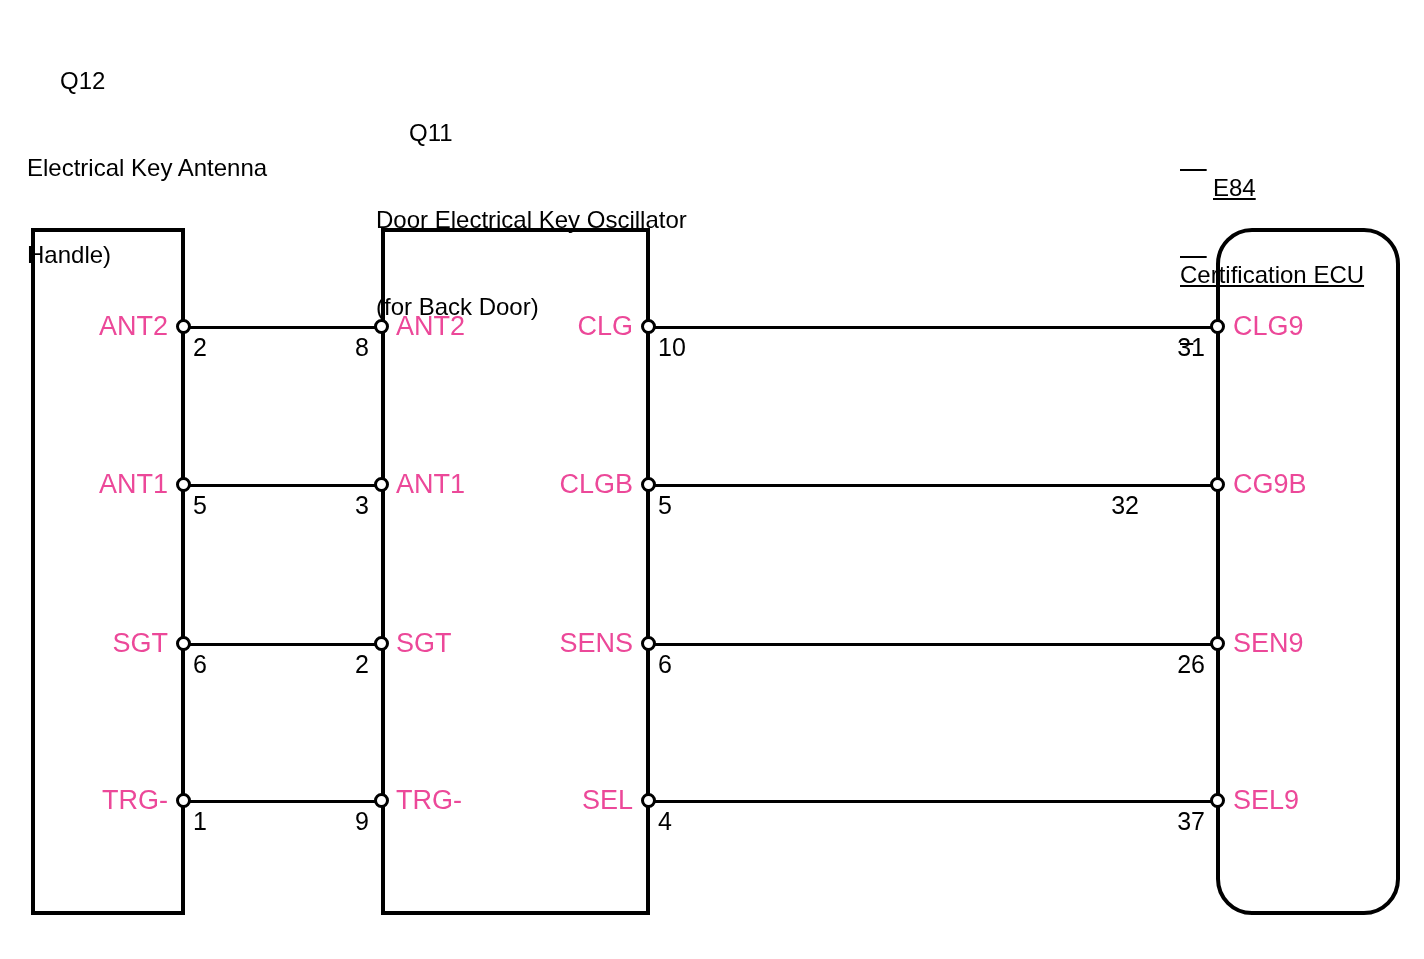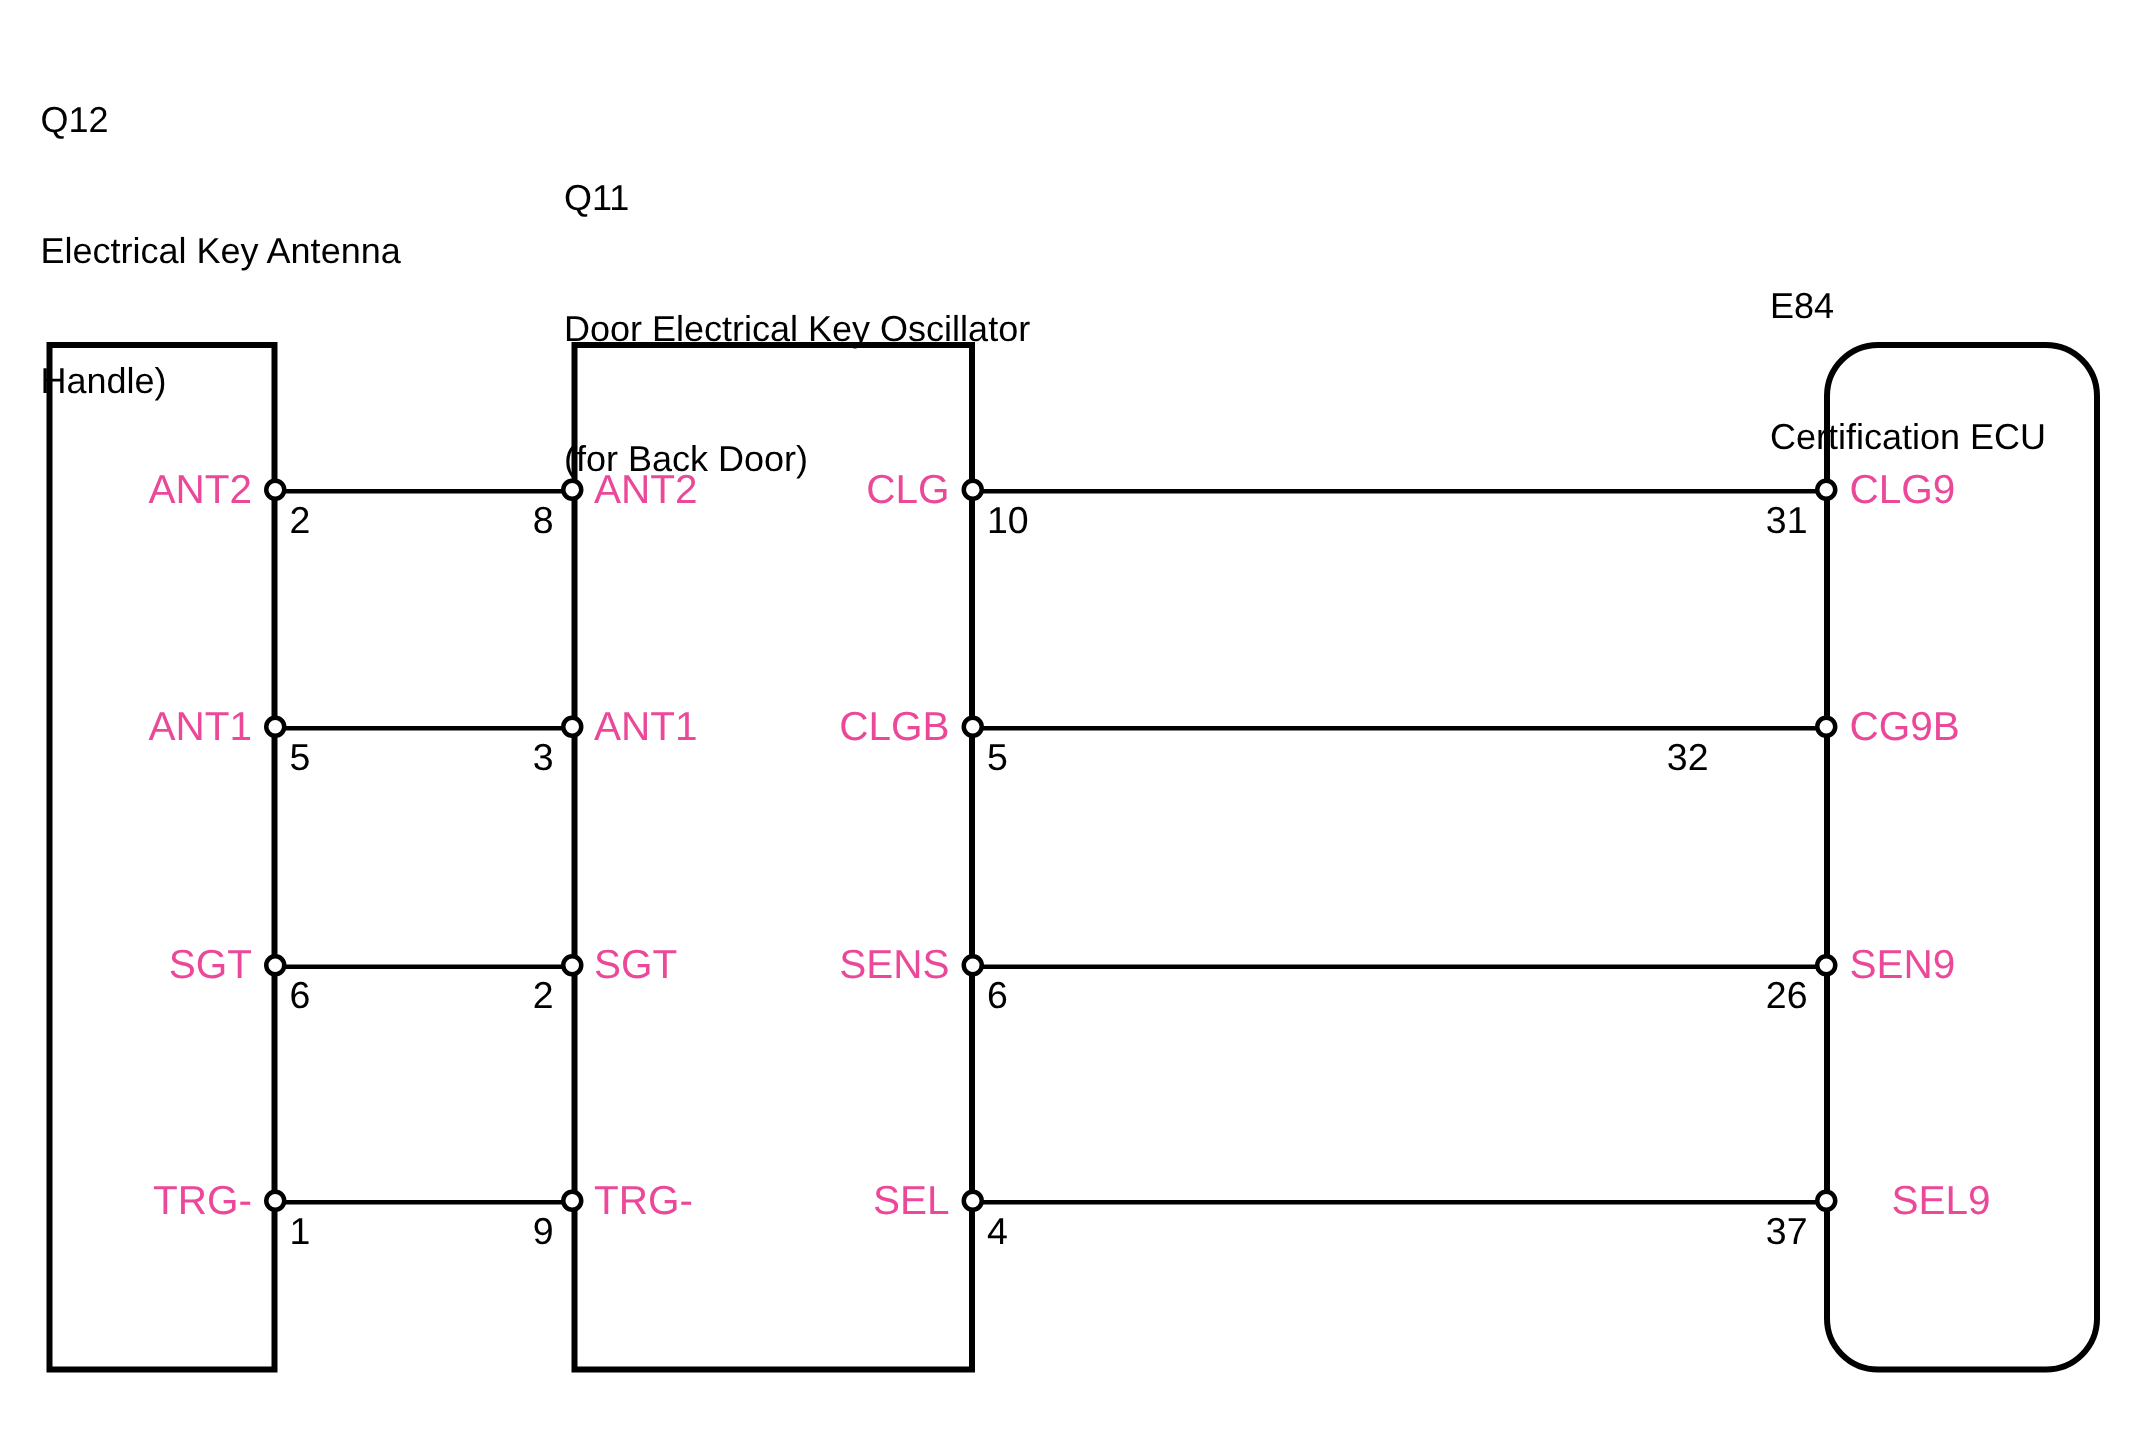--- a/index.html
+++ b/index.html
@@ -24,23 +24,23 @@
   .comp-title {
     position: absolute;
     font-size: 24px;
     line-height: 29px;
     white-space: pre;
     letter-spacing: 0px;
     color: #000;
   }
   #title-q12 { left: 27px;  top: 8px;  }
   #title-q11 { left: 376px; top: 60px; }
-  #title-e84 { left: 1180px; top: 132px; }
+  #title-e84 { left: 1180px; top: 115px; text-decoration: underline; }
 
-  .comp-title .code { display: block; }
+  .comp-title .code { display: block; margin-left: 33px; }
   .comp-title .name { display: block; }
   .comp-title .sub  { display: block; }
 
   
   .conn-box {
     position: absolute;
     border: 4px solid #000;
     background: transparent;
     box-sizing: border-box;
   }
@@ -174,20 +174,20 @@
   <div class="pin-num num-right" style="left:658px; top:809px;">4</div>
 
   <div class="pin-dot" style="left:1210px; top:319px;"></div>
   <div class="pin-dot" style="left:1210px; top:477px;"></div>
   <div class="pin-dot" style="left:1210px; top:636px;"></div>
   <div class="pin-dot" style="left:1210px; top:793px;"></div>
 
   <div class="pin-name right-of" style="left:1233px; top:313px;">CLG9</div>
   <div class="pin-name right-of" style="left:1233px; top:471px;">CG9B</div>
   <div class="pin-name right-of" style="left:1233px; top:630px;">SEN9</div>
-  <div class="pin-name right-of" style="left:1233px; top:787px;margin-left:28px;">SEL9</div>
+  <div class="pin-name right-of" style="left:1233px; top:787px;">SEL9</div>
 
   <div class="pin-num num-left" style="left:1130px; top:335px; width:75px;">31</div>
   <div class="pin-num num-left" style="left:1064px; top:493px; width:75px;">32</div>
   <div class="pin-num num-left" style="left:1130px; top:652px; width:75px;">26</div>
   <div class="pin-num num-left" style="left:1130px; top:809px; width:75px;">37</div>
 
 </div>
 
 </body></html>

